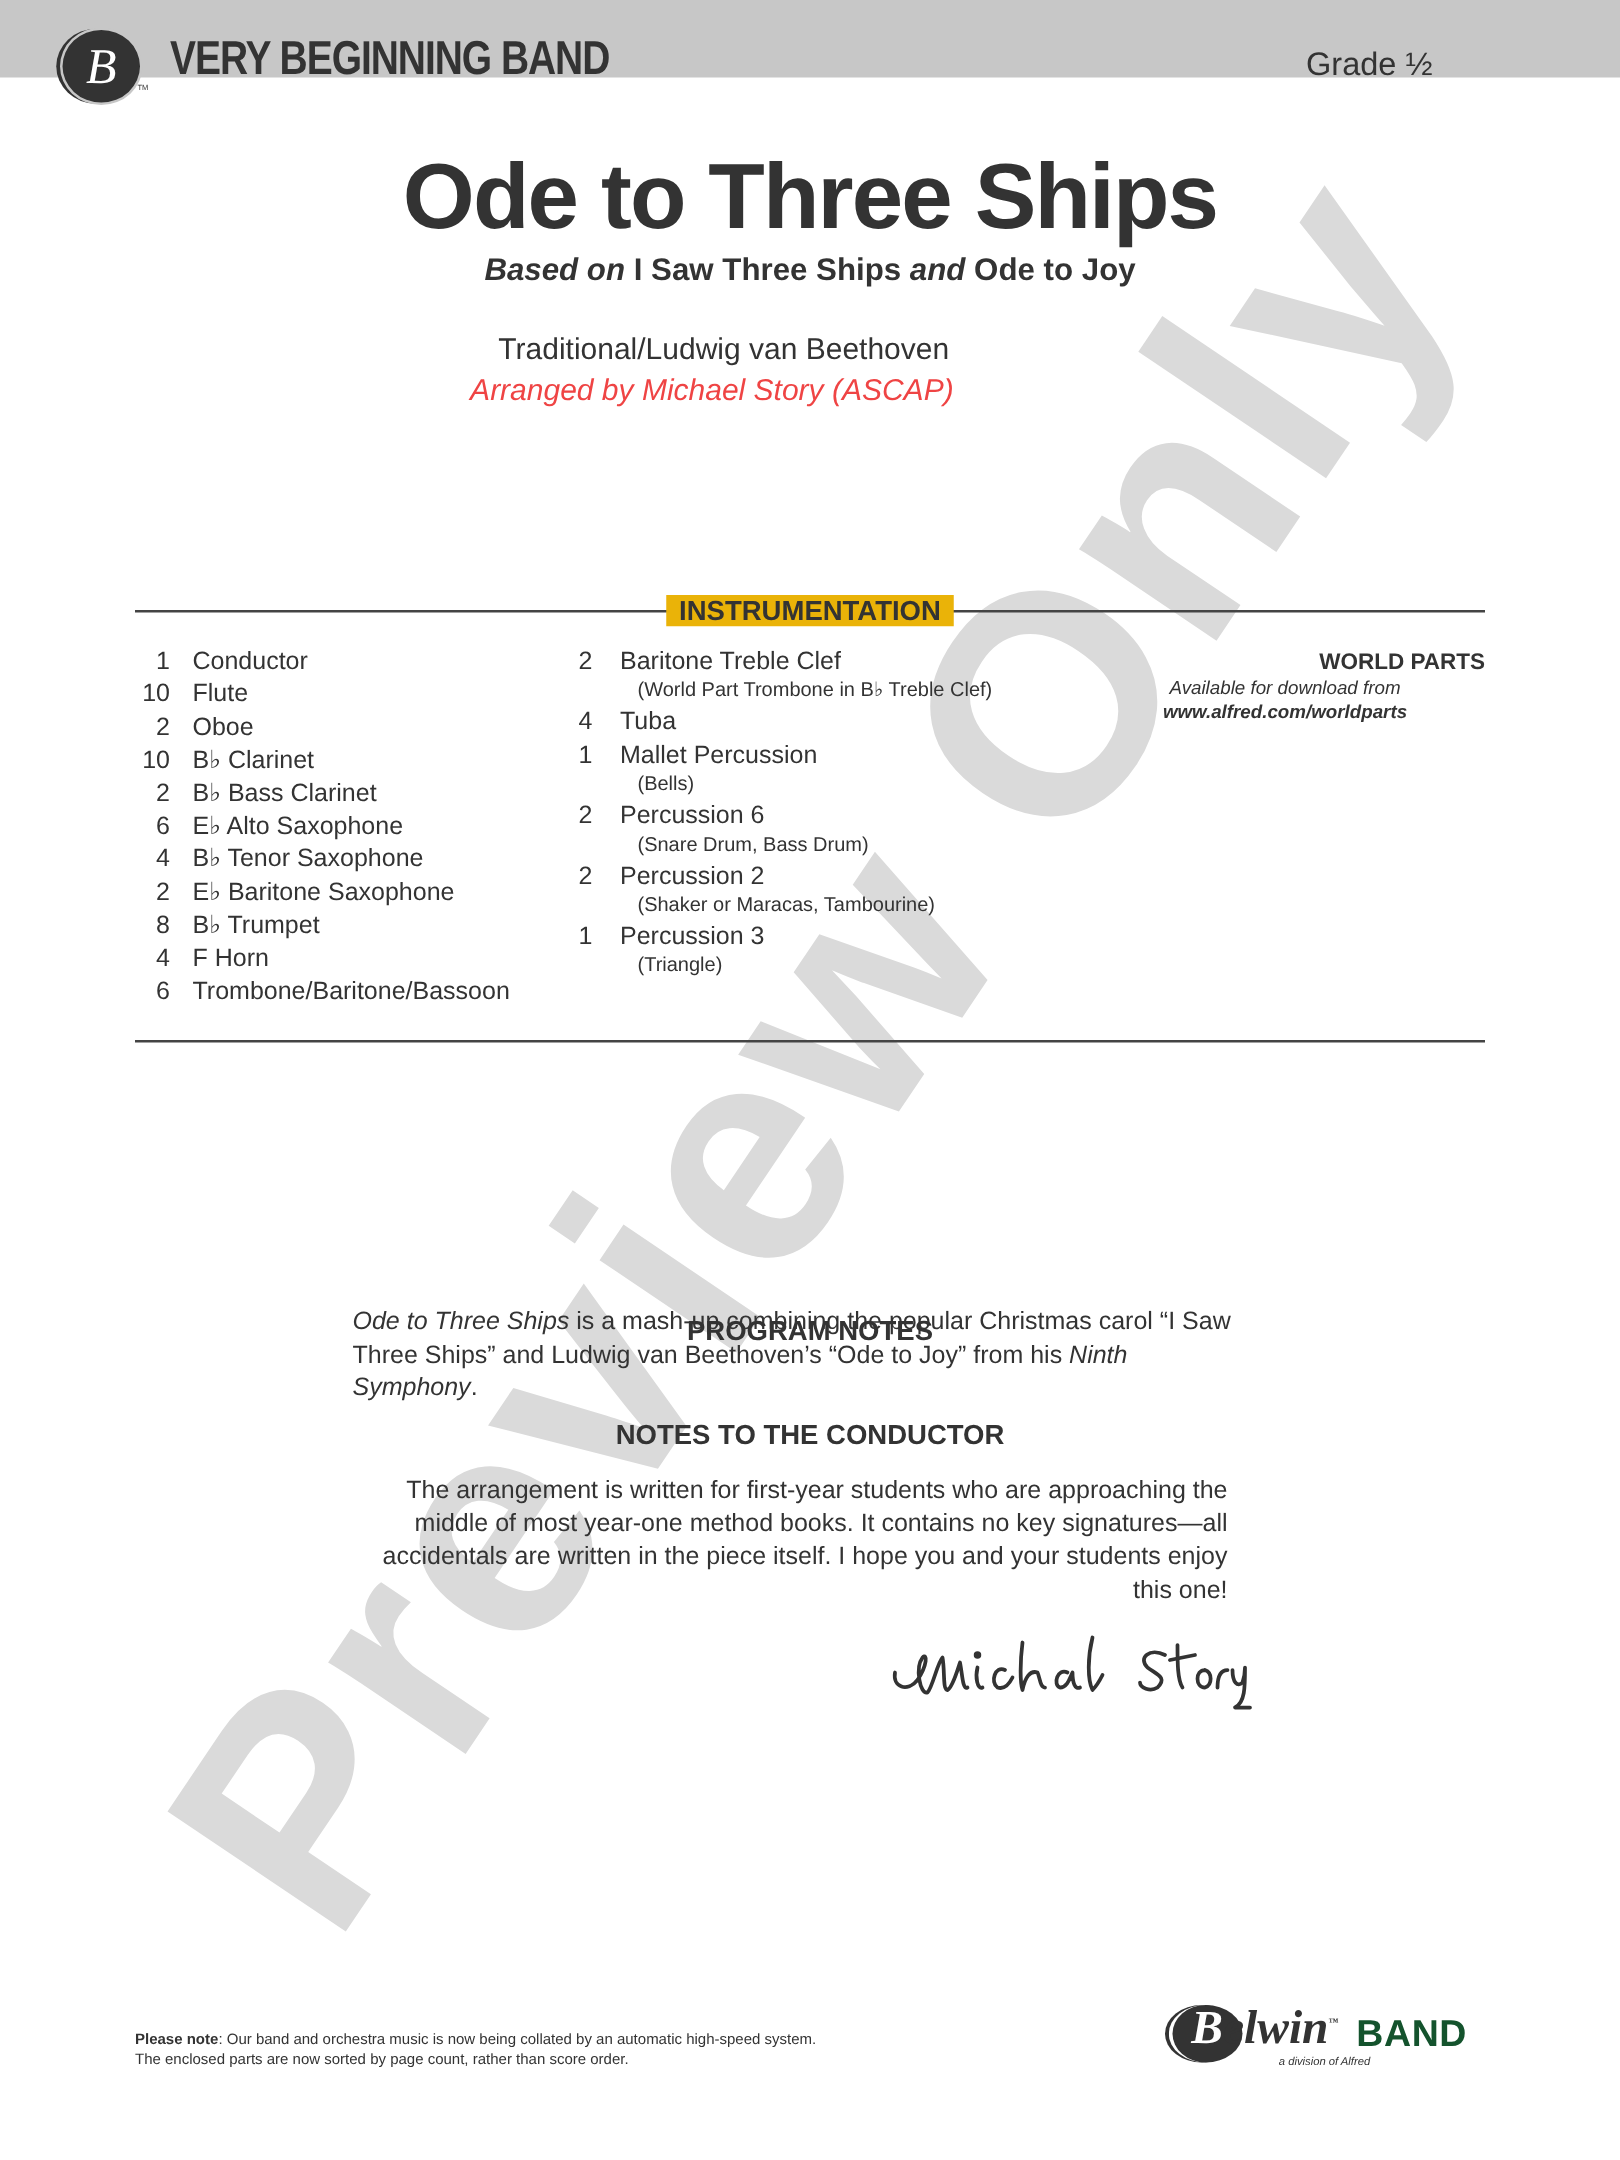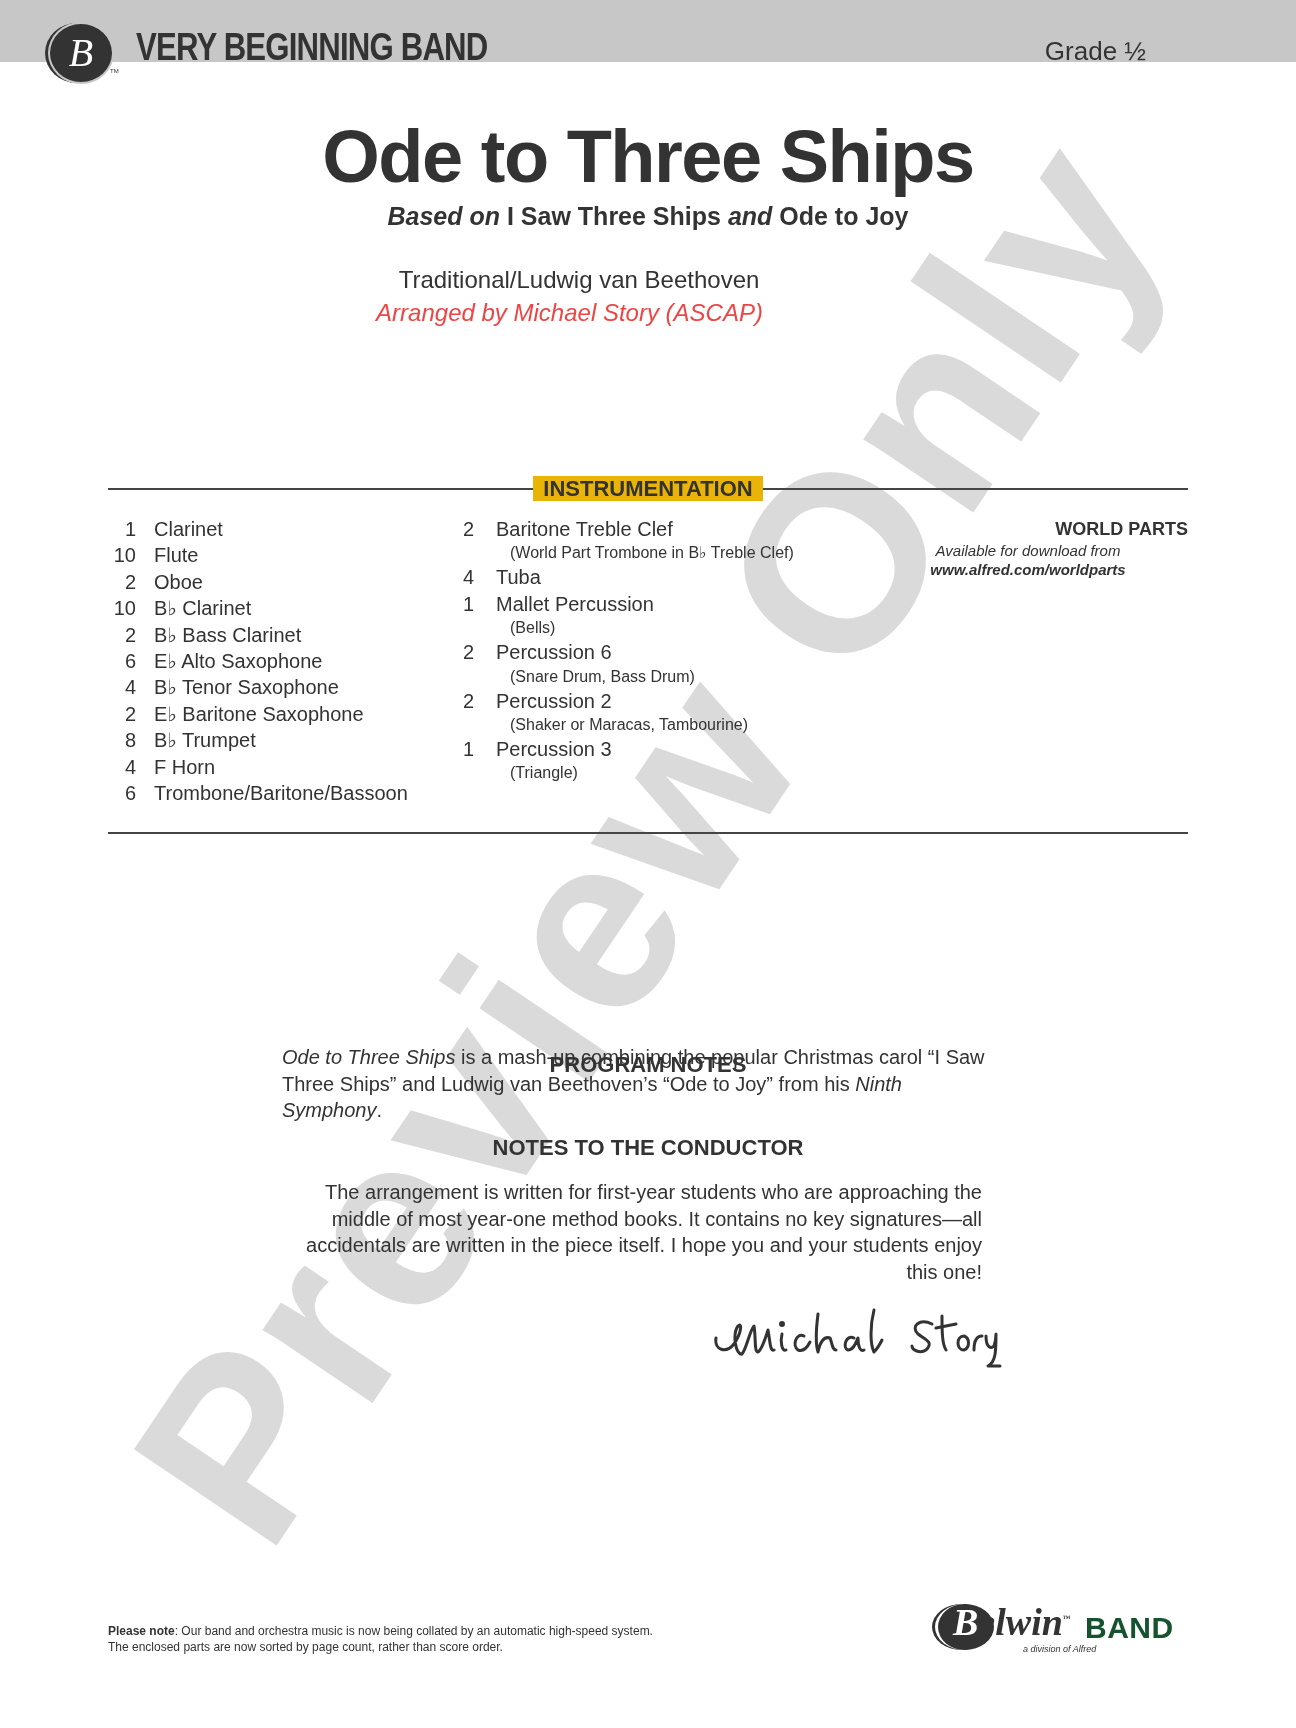--- a/index.html
+++ b/index.html
@@ -92,21 +92,21 @@
 <div class="abs content arranger">Arranged by Michael Story (ASCAP)</div>
 
 <div class="abs content rule" style="left:108px; top:488px; width:1080px;"></div>
 <div class="abs content instr-label">
   <span>INSTRUMENTATION</span>
 </div>
 
 <div class="abs content col c1" style="left:108px;" id="col1">
     <div class="row">
       <span class="num">1</span>
-      <span>Clarinet</span>
+      <span>Conductor</span>
     </div>
     <div class="row">
       <span class="num">10</span>
       <span>Flute</span>
     </div>
     <div class="row">
       <span class="num">2</span>
       <span>Oboe</span>
     </div>
     <div class="row">

